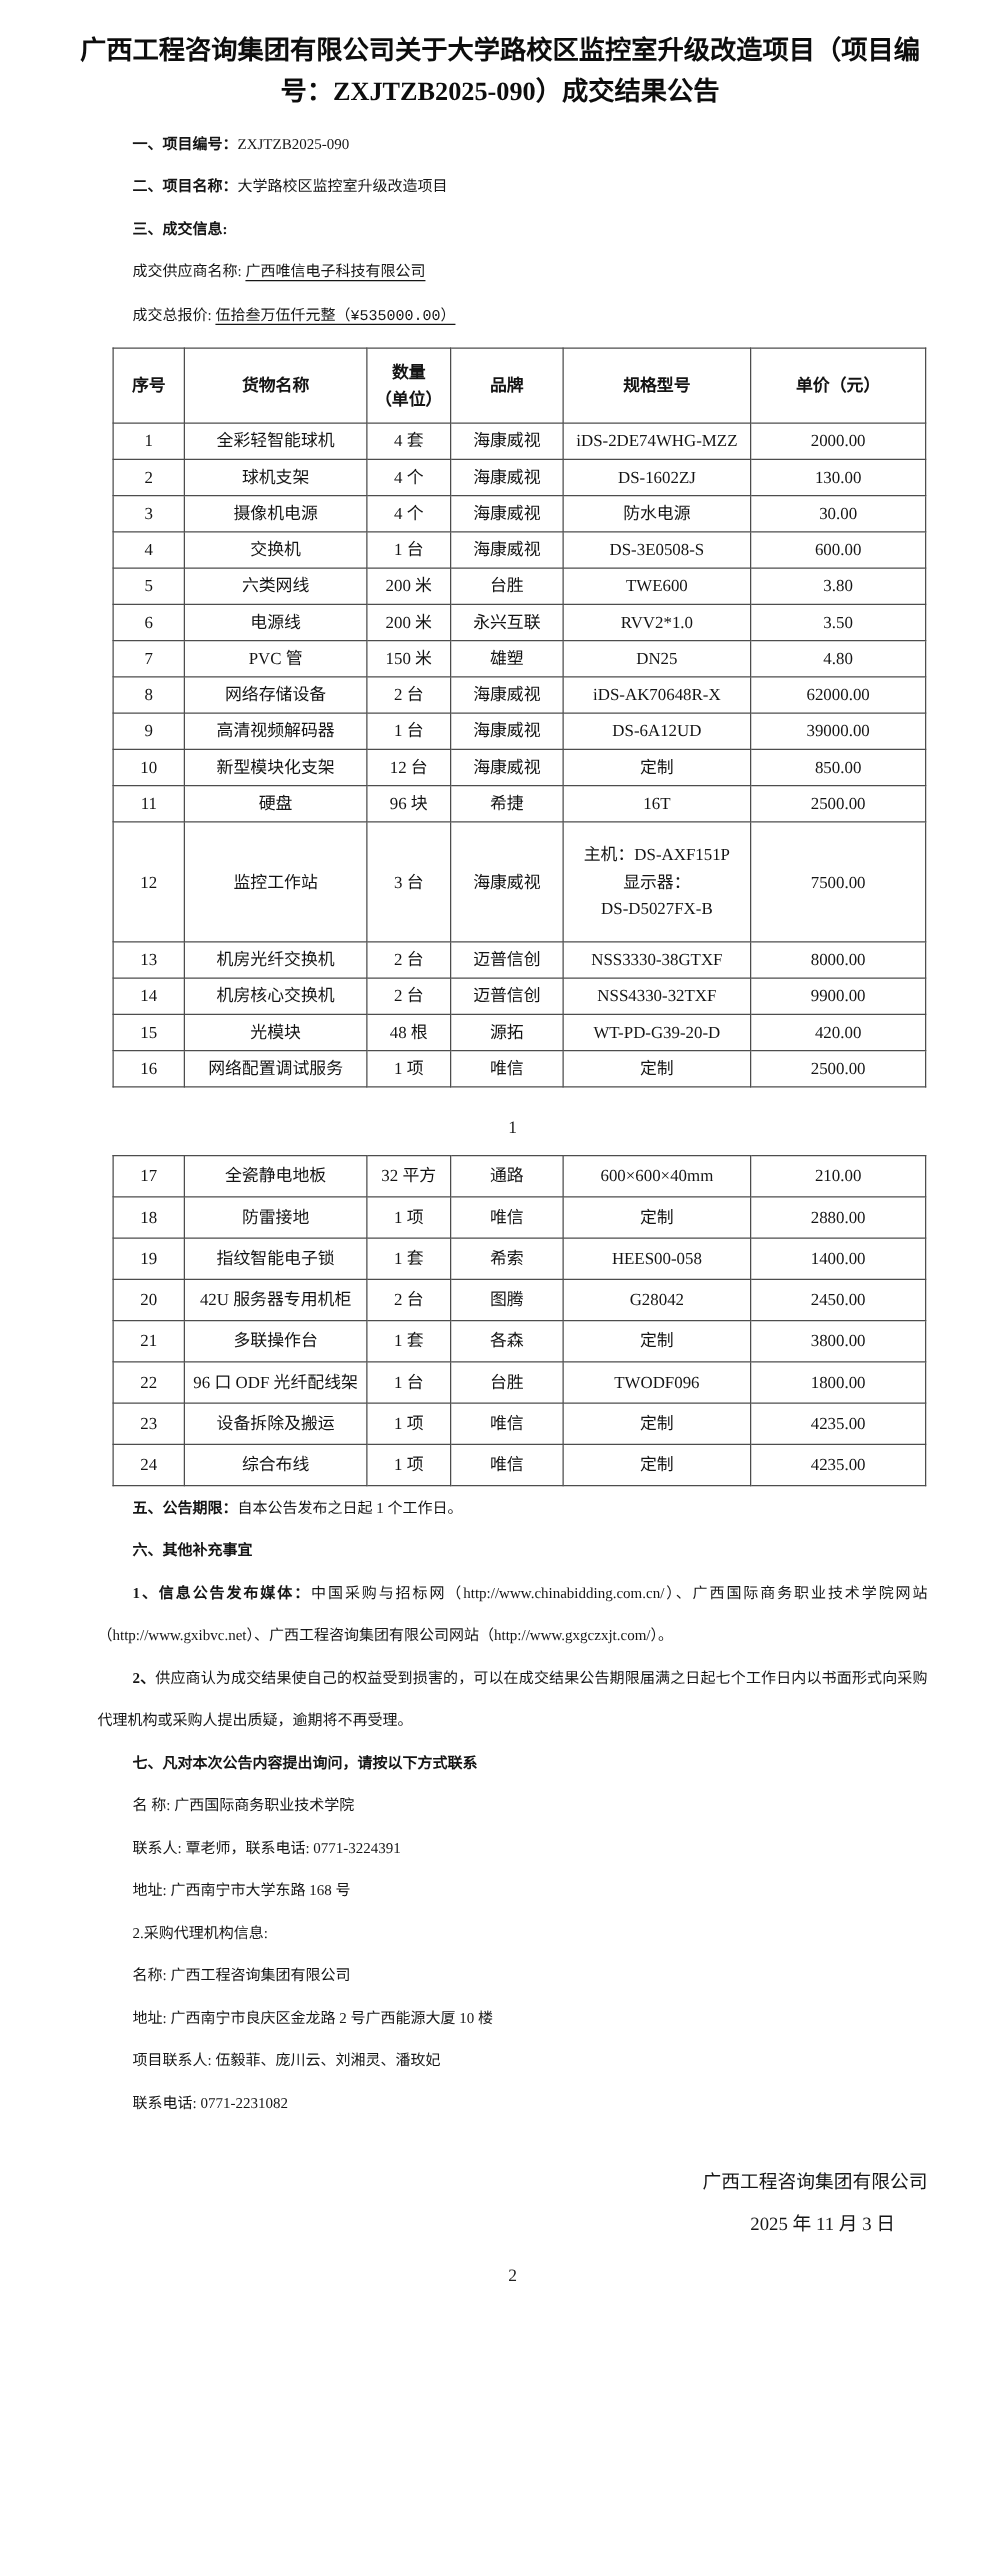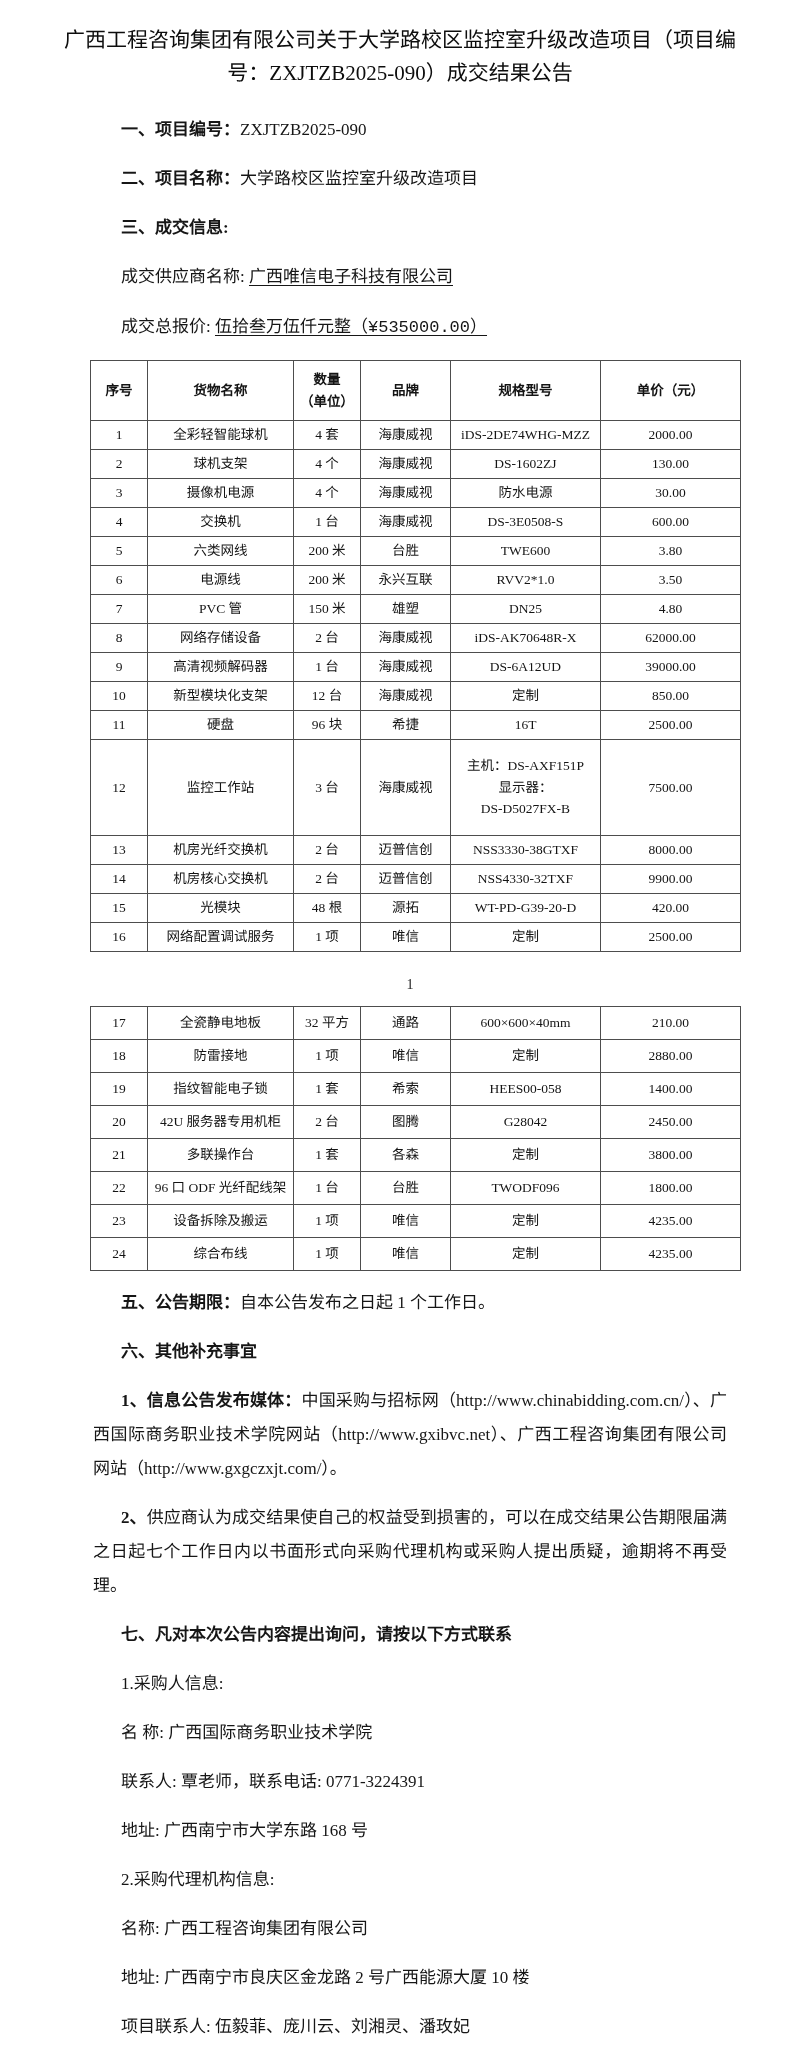--- a/index.html
+++ b/index.html
@@ -3,26 +3,26 @@
 <meta charset="utf-8">
 <style>
   html,body{margin:0;padding:0;}
   body{
     width:800px;height:2056px;overflow:hidden;
     background:#ffffff;color:#161616;
     font-family:"Liberation Serif","DejaVu Serif",serif;
   }
   .page{padding-top:18px;}
   h1.doc-title{
-    font-size:21px;line-height:33px;font-weight:normal;
+    font-size:21px;line-height:33px;font-weight:bold;
     text-align:center;margin:0;padding:6px 52px 8px 52px;color:#0d0d0d;
   }
   .content{padding:0 58px 0 78px;}
   p.line{
-    font-size:17px;line-height:34px;margin:15px;
+    font-size:12px;line-height:34px;margin:0;
     text-align:justify;text-indent:28px;
   }
   p.line b{font-weight:bold;}
   .ul{
     text-decoration:underline;text-underline-offset:3px;
     text-decoration-thickness:1px;
     font-family:Liberation Mono, monospace;
   }
   
   table.items{
@@ -42,21 +42,21 @@
   .t1 tbody tr.tall{height:96px;}
   .t2{margin-top:4px;}
   .t2 tbody tr{height:33px;}
   td.multiline{white-space:pre-line;}
   .pagenum{
     font-size:14px;line-height:34px;margin:0;text-align:center;color:#222;
   }
   .pagenum.p1{margin-top:16px;}
   .pagenum.p2{margin-top:8px;}
   .sec5{margin-top:12px;}
-  p.right-line{font-size:15px;line-height:34px;margin:12px;text-align:right;}
+  p.right-line{font-size:15px;line-height:34px;margin:0;text-align:right;}
   p.right-line.org{padding-right:-6px;}
   p.right-line.org{padding-right:0;}
   p.right-line.date{padding-right:26px;}
 </style>
 </head>
 <body>
 
 <div class="page">
 
   <h1 class="doc-title">广西工程咨询集团有限公司关于大学路校区监控室升级改造项目（项目编号：ZXJTZB2025-090）成交结果公告</h1>
@@ -311,21 +311,20 @@
     <p class="line sec5"><b>五、公告期限：</b><span>自本公告发布之日起 1 个工作日。</span></p>
 
     <p class="line"><b>六、其他补充事宜</b></p>
 
     <p class="line"><b>1、信息公告发布媒体：</b><span>中国采购与招标网（http://www.chinabidding.com.cn/）、广西国际商务职业技术学院网站（http://www.gxibvc.net）、广西工程咨询集团有限公司网站（http://www.gxgczxjt.com/）。</span></p>
 
     <p class="line"><b>2、</b><span>供应商认为成交结果使自己的权益受到损害的，可以在成交结果公告期限届满之日起七个工作日内以书面形式向采购代理机构或采购人提出质疑，逾期将不再受理。</span></p>
 
     <p class="line"><b>七、凡对本次公告内容提出询问，请按以下方式联系</b></p>
 
-    <p class="line">1.采购人信息:</p>
     <p class="line">名 称: 广西国际商务职业技术学院</p>
     <p class="line">联系人: 覃老师，联系电话: 0771-3224391</p>
     <p class="line">地址: 广西南宁市大学东路 168 号</p>
     <p class="line">2.采购代理机构信息:</p>
     <p class="line">名称: 广西工程咨询集团有限公司</p>
     <p class="line">地址: 广西南宁市良庆区金龙路 2 号广西能源大厦 10 楼</p>
     <p class="line">项目联系人: 伍毅菲、庞川云、刘湘灵、潘玫妃</p>
     <p class="line">联系电话: 0771-2231082</p>
 
     <p class="right-line org" style="margin-top:30px">广西工程咨询集团有限公司</p>

